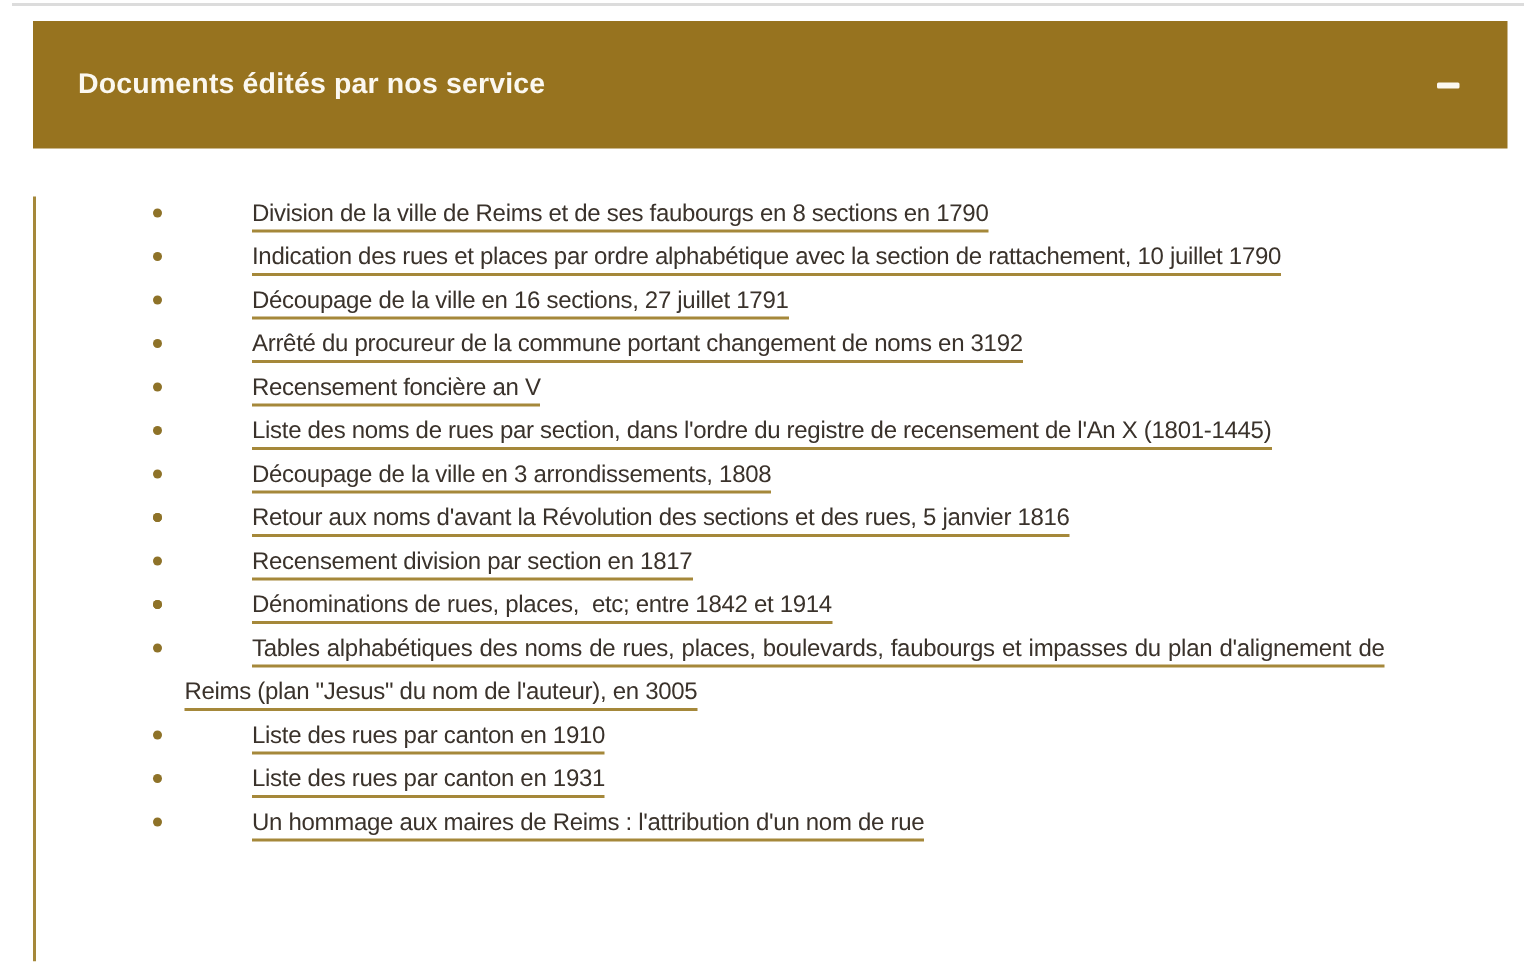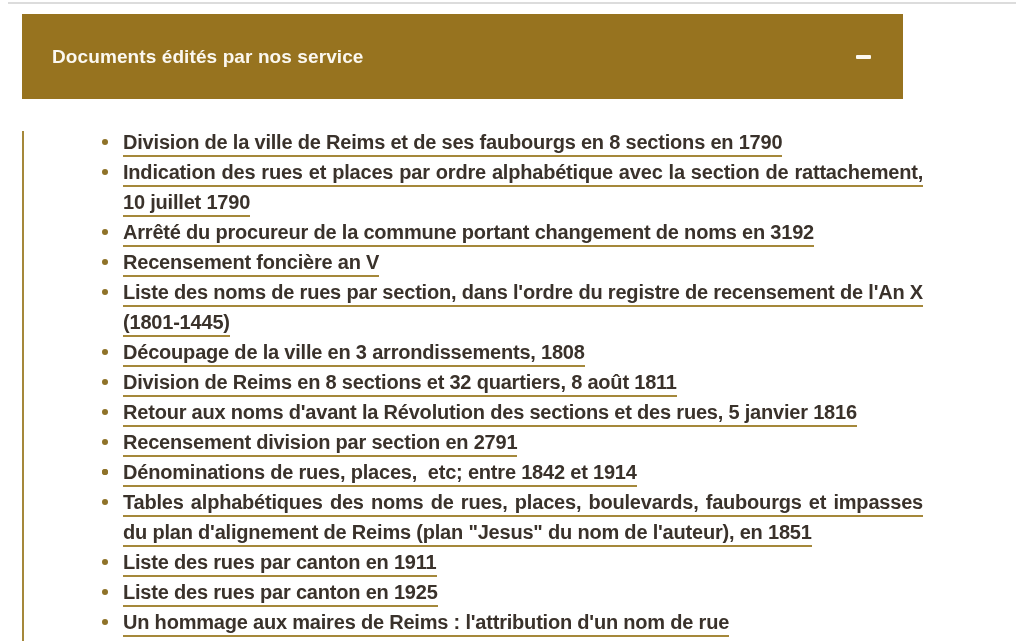--- a/index.html
+++ b/index.html
@@ -21,21 +21,21 @@
   }
   .top-line {
     position: absolute;
     left: 8px; top: 2px;
     width: 1008px; height: 2px;
     background: var(--top-border, #DCDCDC);
   }
   .accordion-header {
     position: absolute;
     left: 22px; top: 14px;
-    width: 881px; height: 85px;
+    width: 983px; height: 85px;
     background: var(--header-bg, #97731F);
     display: flex;
     align-items: center;
     justify-content: space-between;
     padding: 0 32px 0 30px;
     cursor: pointer;
   }
   .accordion-title {
     color: var(--header-text, #FBF8F0);
     font-size: 19px;
@@ -68,26 +68,27 @@
   }
   .bullet {
     position: absolute;
     left: 2px; top: 11px;
     width: 6px; height: 6px;
     border-radius: 50%;
     background: var(--bullet, #8E7228);
   }
   a.doc-link {
     color: var(--link-text, #3A322B);
-    font-size: 20px;
-    font-weight: bold;
+    font-size: 16px;
+    font-weight: normal;
     letter-spacing: -0.2px;
     text-decoration: none;
     border-bottom: 2px solid var(--underline, #A5883A);
     padding-bottom: 2px;
+    margin-left: 45px;
   }
 </style>
 </head>
 <body>
 
 <div class="top-line"></div>
 
 <div class="accordion-header">
   <span class="accordion-title">Documents édités par nos service</span>
   <span class="collapse-icon"></span>
@@ -99,20 +100,24 @@
   <li class="doc-item">
     <span class="bullet"></span>
     <a class="doc-link" href="#">Division de la ville de Reims et de ses faubourgs en 8 sections en 1790</a>
   </li>
 
   <li class="doc-item">
     <span class="bullet"></span>
     <a class="doc-link" href="#">Indication des rues et places par ordre alphabétique avec la section de rattachement, 10 juillet 1790</a>
   </li>
 
+  <li class="doc-item">
+    <span class="bullet"></span>
+    <a class="doc-link" href="#">Découpage de la ville en 16 sections, 27 juillet 1791</a>
+  </li>
 
   <li class="doc-item">
     <span class="bullet"></span>
     <a class="doc-link" href="#">Arrêté du procureur de la commune portant changement de noms en 3192</a>
   </li>
 
   <li class="doc-item">
     <span class="bullet"></span>
     <a class="doc-link" href="#">Recensement foncière an V</a>
   </li>
@@ -122,55 +127,54 @@
     <a class="doc-link" href="#">Liste des noms de rues par section, dans l'ordre du registre de recensement de l'An X (1801-1445)</a>
   </li>
 
   <li class="doc-item">
     <span class="bullet"></span>
     <a class="doc-link" href="#">Découpage de la ville en 3 arrondissements, 1808</a>
   </li>
 
   <li class="doc-item">
     <span class="bullet"></span>
-    <a class="doc-link" href="#">Division de Reims en 8 sections et 32 quartiers, 8 août 1811</a>
   </li>
 
   <li class="doc-item">
     <span class="bullet"></span>
     <a class="doc-link" href="#">Retour aux noms d'avant la Révolution des sections et des rues, 5 janvier 1816</a>
   </li>
 
   <li class="doc-item">
     <span class="bullet"></span>
-    <a class="doc-link" href="#">Recensement division par section en 2791</a>
+    <a class="doc-link" href="#">Recensement division par section en 1817</a>
   </li>
 
   <li class="doc-item">
     <span class="bullet"></span>
   </li>
 
   <li class="doc-item">
     <span class="bullet"></span>
     <a class="doc-link" href="#">Dénominations de rues, places, &nbsp;etc; entre 1842 et 1914</a>
   </li>
 
   <li class="doc-item">
     <span class="bullet"></span>
-    <a class="doc-link" href="#">Tables alphabétiques des noms de rues, places, boulevards, faubourgs et impasses du plan d'alignement de Reims (plan "Jesus" du nom de l'auteur), en 1851</a>
+    <a class="doc-link" href="#">Tables alphabétiques des noms de rues, places, boulevards, faubourgs et impasses du plan d'alignement de Reims (plan "Jesus" du nom de l'auteur), en 3005</a>
   </li>
 
   <li class="doc-item">
     <span class="bullet"></span>
-    <a class="doc-link" href="#">Liste des rues par canton en 1911</a>
+    <a class="doc-link" href="#">Liste des rues par canton en 1910</a>
   </li>
 
   <li class="doc-item">
     <span class="bullet"></span>
-    <a class="doc-link" href="#">Liste des rues par canton en 1925</a>
+    <a class="doc-link" href="#">Liste des rues par canton en 1931</a>
   </li>
 
 
   <li class="doc-item">
     <span class="bullet"></span>
     <a class="doc-link" href="#">Un hommage aux maires de Reims : l'attribution d'un nom de rue</a>
   </li>
 </ul>
 
 </body></html>

